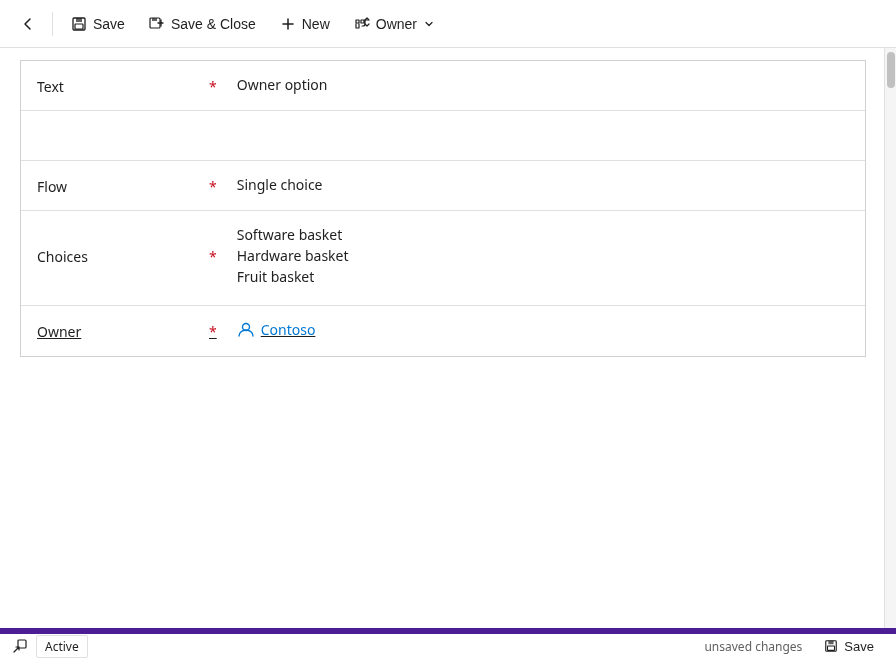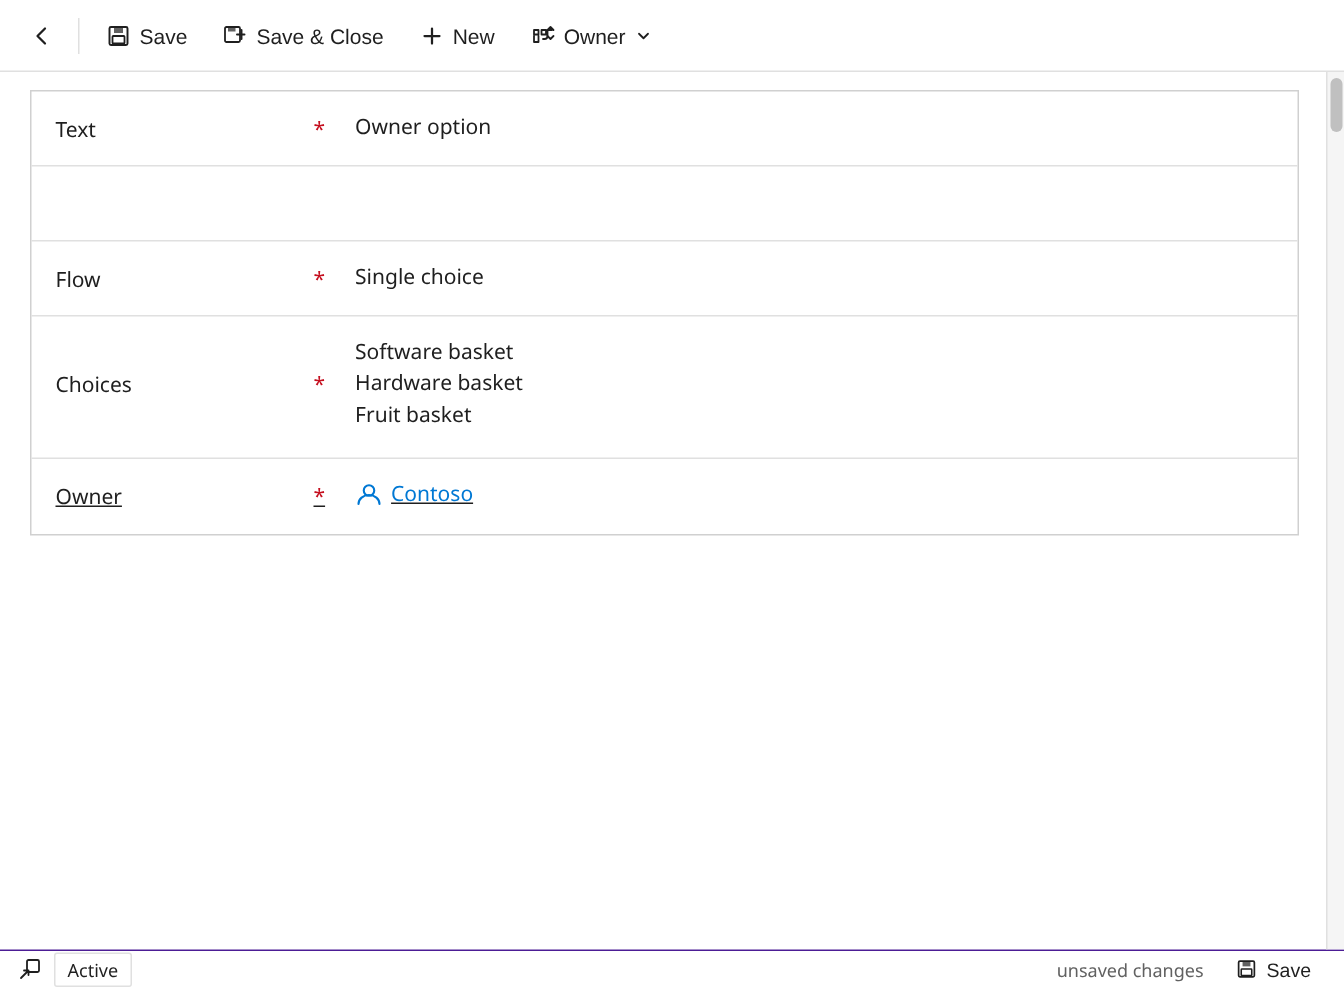--- a/index.html
+++ b/index.html
@@ -162,21 +162,21 @@
       right: 0;
       top: 0;
       width: 10px;
       height: 40px;
       background: #c0c0c0;
     }
 
     
     .bottom-bar {
       height: 24px;
-      border-top: 1px solid #4c1d95;
+      border-top: 6px solid #4c1d95;
       display: flex;
       align-items: center;
       padding: 12px 12px;
       justify-content: space-between;
       flex-shrink: 0;
     }
     .bottom-left {
       display: flex;
       align-items: center;
       gap: 8px;

